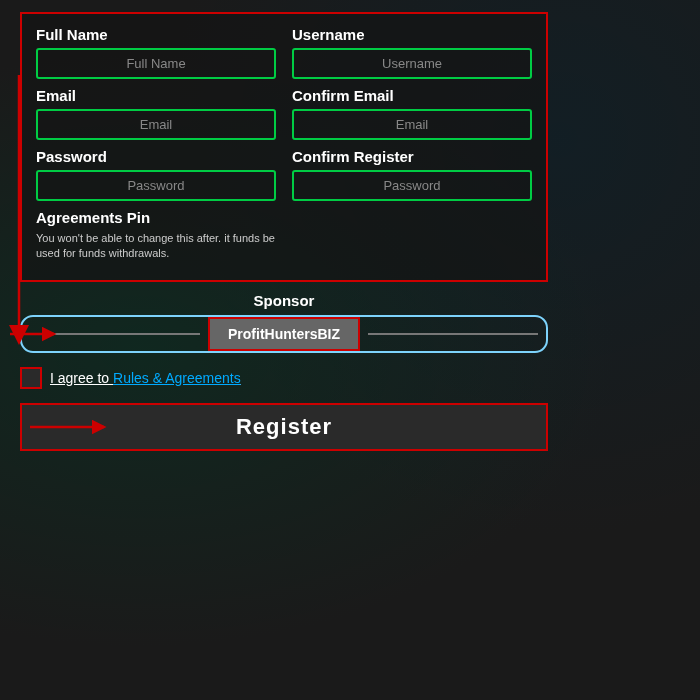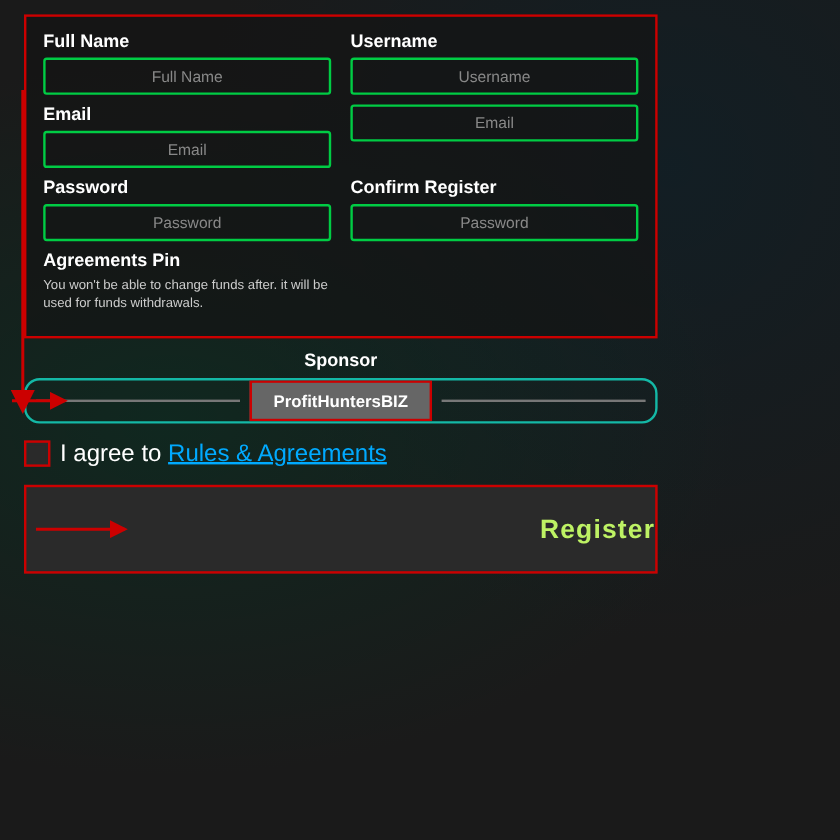--- a/index.html
+++ b/index.html
@@ -83,21 +83,21 @@
       font-size: 15px;
       font-weight: bold;
       color: #ffffff;
       margin-bottom: 6px;
       display: block;
       text-align: center;
     }
 
     .sponsor-input-container {
       width: 100%;
-      border: 2px solid #14b8a6;
+      border: 2px solid #7dd3fc;
       border-radius: 13px;
       background: transparent;
       display: flex;
       align-items: center;
       overflow: hidden;
     }
 
     .sponsor-line-left {
       flex: 1;
       height: 2px;
@@ -136,49 +136,49 @@
       height: 22px;
       border: 2px solid #cc0000;
       background: #2a2a2a;
       display: flex;
       align-items: center;
       justify-content: center;
       flex-shrink: 0;
     }
 
     .agree-text {
-      font-size: 20px;
-      color: #ffffff;
+      font-size: 14px;
+      color: #ffffff;
+      text-decoration: underline;
     }
 
     .agree-link {
       color: #00aaff;
       text-decoration: underline;
       cursor: pointer;
     }
 
     
     .register-section {
       position: relative;
       display: flex;
       align-items: center;
       justify-content: center;
     }
 
     .register-button {
       width: 100%;
       background: #2a2a2a;
       border: 2px solid #cc0000;
-      color: #bef264;
+      color: #ffffff;
       font-size: 22px;
       font-weight: bold;
-      padding: 22px 0;
+      padding: 9px 0;
       cursor: pointer;
       letter-spacing: 1px;
-      text-align: right;
     }
   </style>
 </head>
 <body>
 
 <div class="page-wrapper">
 
   <svg style="position:absolute; left:4px; top:65px; z-index:10;" width="30" height="280" viewBox="0 0 30 280">
     <defs>
       <marker id="arrowhead-left" markerWidth="8" markerHeight="8" refX="4" refY="4" orient="auto">
@@ -200,36 +200,37 @@
         <span class="field-label">Username</span>
         <input class="field-input" type="text" placeholder="Username" style="">
       </div>
 
       <div class="field-group">
         <span class="field-label">Email</span>
         <input class="field-input" type="email" placeholder="Email" style="">
       </div>
 
       <div class="field-group">
+        <span class="field-label">Confirm Email</span>
         <input class="field-input" type="email" placeholder="Email" style="">
       </div>
 
       <div class="field-group">
         <span class="field-label">Password</span>
         <input class="field-input" type="password" placeholder="Password" style="">
       </div>
 
       <div class="field-group">
         <span class="field-label">Confirm Register</span>
         <input class="field-input" type="password" placeholder="Password" style="">
       </div>
 
       <div class="field-group">
         <span class="field-label">Agreements Pin</span>
-        <div class="hint-text">You won't be able to change funds after. it will be used for funds withdrawals.</div>
+        <div class="hint-text">You won't be able to change this after. it funds be used for funds withdrawals.</div>
       </div>
 
 
     </div>
   </div>
 
   <div class="sponsor-section">
     <span class="sponsor-label">Sponsor</span>
     <div style="position:relative;">
 

